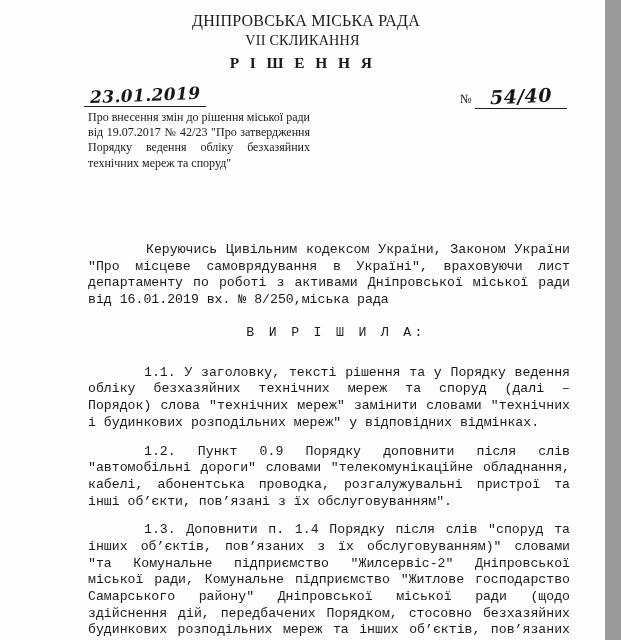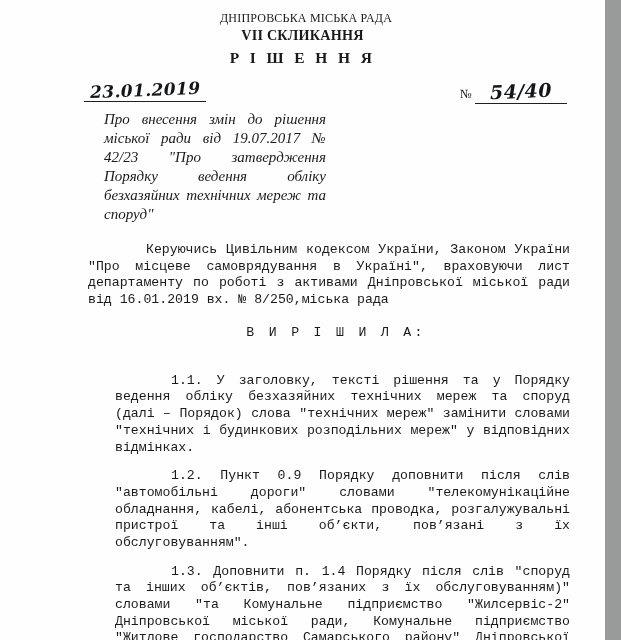--- a/index.html
+++ b/index.html
@@ -35,32 +35,31 @@
     width: 16px;
     height: 640px;
     background: #999a9a;
   }
 
   .header {
     text-align: center;
     padding-top: 11px;
   }
   .header-line-1 {
-    font-size: 12px;
+    font-size: 16px;
     letter-spacing: 0.2px;
     line-height: 1.26;
     white-space: nowrap;
     margin-left: 7px;
   }
   .header-line-2 {
     font-size: 14.2px;
     letter-spacing: 0.2px;
     line-height: 1.3;
     white-space: nowrap;
-    font-weight: bold;
   }
   .header-line-3 {
     font-weight: bold;
     font-size: 15.5px;
     letter-spacing: 3.4px;
     margin-top: 4px;
     text-align: center;
   }
 
   
@@ -106,54 +105,53 @@
     text-align: center;
     padding-bottom: 1px;
   }
   .num-value .handwriting {
     font-size: 19px;
   }
 
   
   .subject {
     position: absolute;
-    left: 104px;
+    left: 88px;
     top: 110px;
     width: 222px;
-    font-size: 15px;
+    font-size: 12px;
     line-height: 1.265;
     text-align: justify;
     text-align-last: left;
-    font-style: italic;
   }
 
   .body {
     position: absolute;
     left: 88px;
     top: 242px;
     width: 482px;
     font-size: 13.2px;
     font-family: Liberation Mono, monospace;
   }
   .para {
     text-align: justify;
     text-align-last: left;
     line-height: 1.265;
     margin: 0;
     text-indent: 56px;
   }
   .para.p-preamble { text-indent: 58px; }
   .para.p-item     { margin-top: 12px; }
-  .para.p-sub      { margin-top: 12px; margin-left: 27px; }
+  .para.p-sub      { margin-top: 12px; }
 
   .resolved {
     text-align: center;
     font-size: 13.2px;
     letter-spacing: 3.3px;
-    margin: 16px 0 8px 0;
+    margin: 16px 0 0 0;
     padding-left: 14px;
   }
   .gap-after-resolved { height: 13px; }
 </style>
 </head>
 <body>
 
 <div id="page">
 
   <div class="header">

